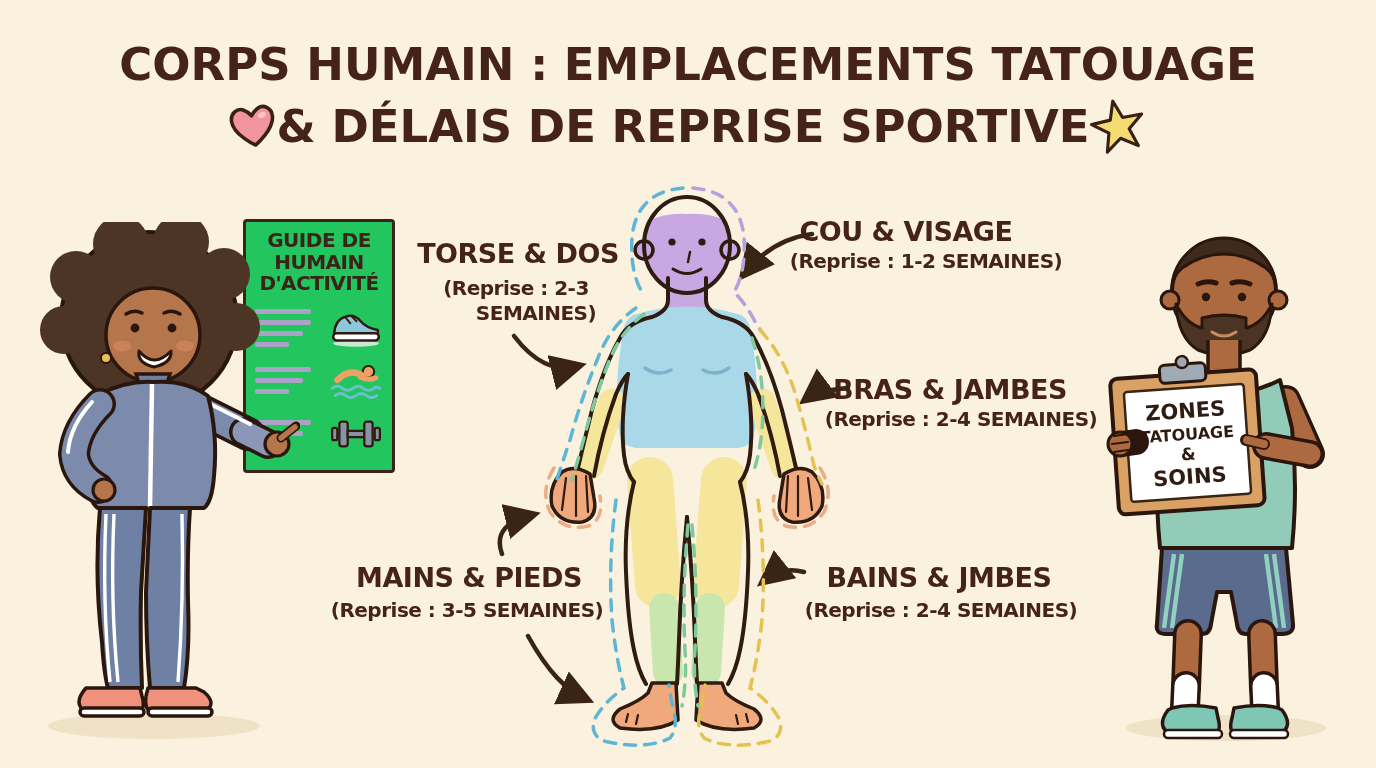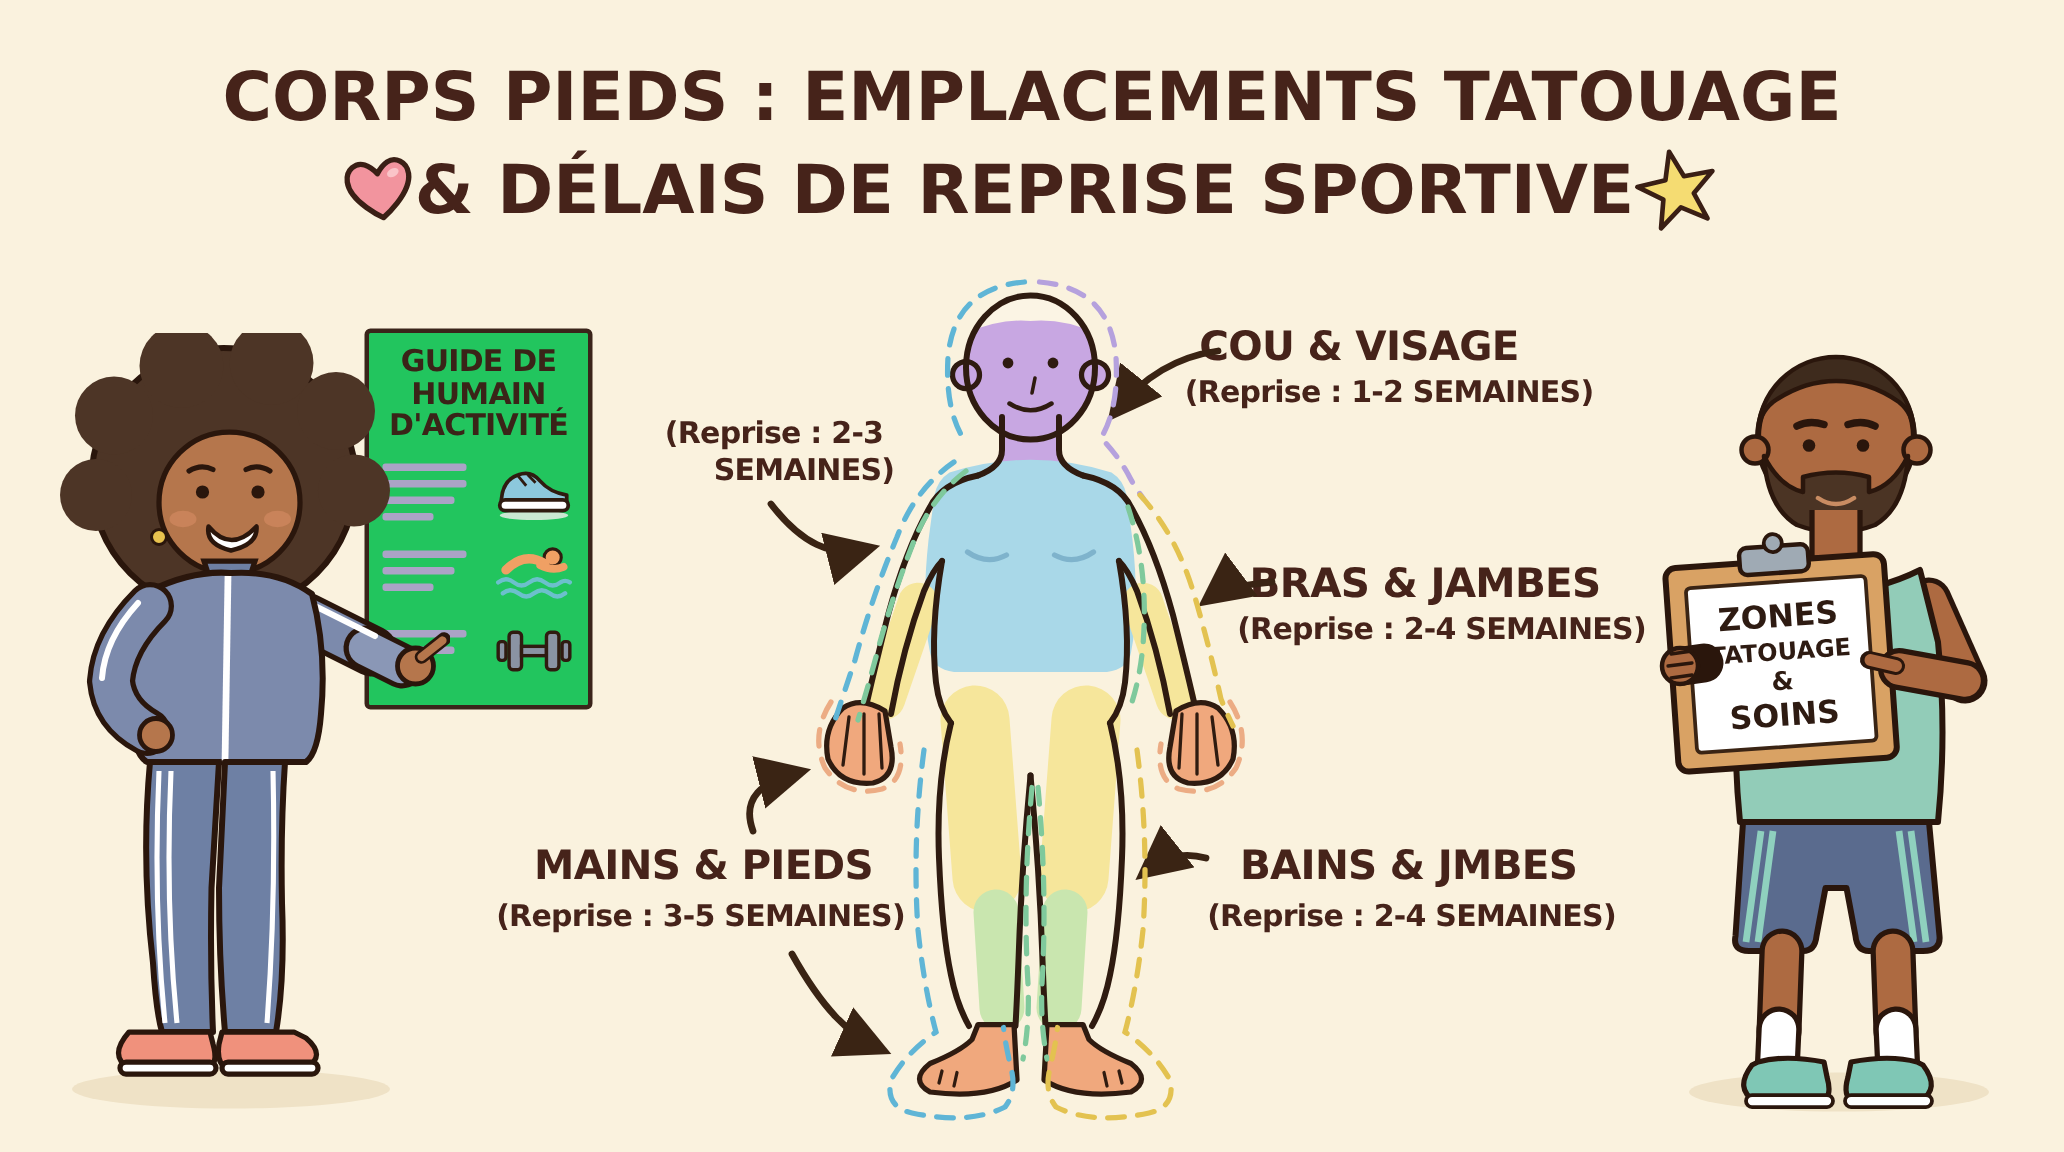--- a/index.html
+++ b/index.html
@@ -34,32 +34,33 @@
   #arrows { position:absolute; left:0; top:0; z-index:2; pointer-events:none; }
   #woman-svg { left:36px; top:222px; z-index:5; }
   #man-svg { left:1106px; top:226px; z-index:5; }
   #body-svg { left:540px; top:180px; z-index:3; }
 </style>
 </head>
 <body>
 
 <div id="canvas">
 
-  <div class="title-line" style="top:38px;">CORPS PIEDS : EMPLACEMENTS TATOUAGE</div>
+  <div class="title-line" style="top:38px;">CORPS HUMAIN : EMPLACEMENTS TATOUAGE</div>
   <div id="title-line2-wrap">
     <svg width="48" height="44" viewBox="0 0 34 32" style="transform:rotate(-8deg);">
       <path d="M17 30 C17 30 2 20.5 2 10.5 C2 4.5 7.5 1.5 11.5 3.5 C14.5 5 17 8.5 17 8.5 C17 8.5 19.5 5 22.5 3.5 C26.5 1.5 32 4.5 32 10.5 C32 20.5 17 30 17 30 Z" stroke="#3A1F15" stroke-width="2.6" stroke-linejoin="round" fill="#F2949E"></path>
       <ellipse cx="24.5" cy="9" rx="3" ry="2" fill="#FAC4C8" transform="rotate(-20 24.5 9)"></ellipse>
     </svg>
     <span class="title-line2">&amp; DÉLAIS DE REPRISE SPORTIVE</span>
     <svg width="58" height="56" viewBox="0 0 56 53" style="transform:rotate(-12deg);">
       <path d="M28 2 L34.1 19.4 L52.7 19.9 L38 31.4 L43.3 49.1 L28 38.6 L12.7 49.1 L18 31.4 L3.3 19.9 L21.9 19.4 Z" stroke="#3A1F15" stroke-width="3" stroke-linejoin="round" fill="#F5DC72"></path>
     </svg>
   </div>
 
+  <div class="lbl lbl-name" style="left:518px; top:238px;">TORSE &amp; DOS</div>
   <div class="lbl lbl-delay" style="left:516px; top:276px;">(Reprise : 2-3</div>
   <div class="lbl lbl-delay" style="left:536px; top:301px;">SEMAINES)</div>
 
   <div class="lbl lbl-name" style="left:906px; top:216px;">COU &amp; VISAGE</div>
   <div class="lbl lbl-delay" style="left:926px; top:249px;">(Reprise : 1-2 SEMAINES)</div>
 
   <div class="lbl lbl-name" style="left:950px; top:374px;">BRAS &amp; JAMBES</div>
   <div class="lbl lbl-delay" style="left:961px; top:407px;">(Reprise : 2-4 SEMAINES)</div>
 
   <div class="lbl lbl-name" style="left:469px; top:562px;">MAINS &amp; PIEDS</div>

